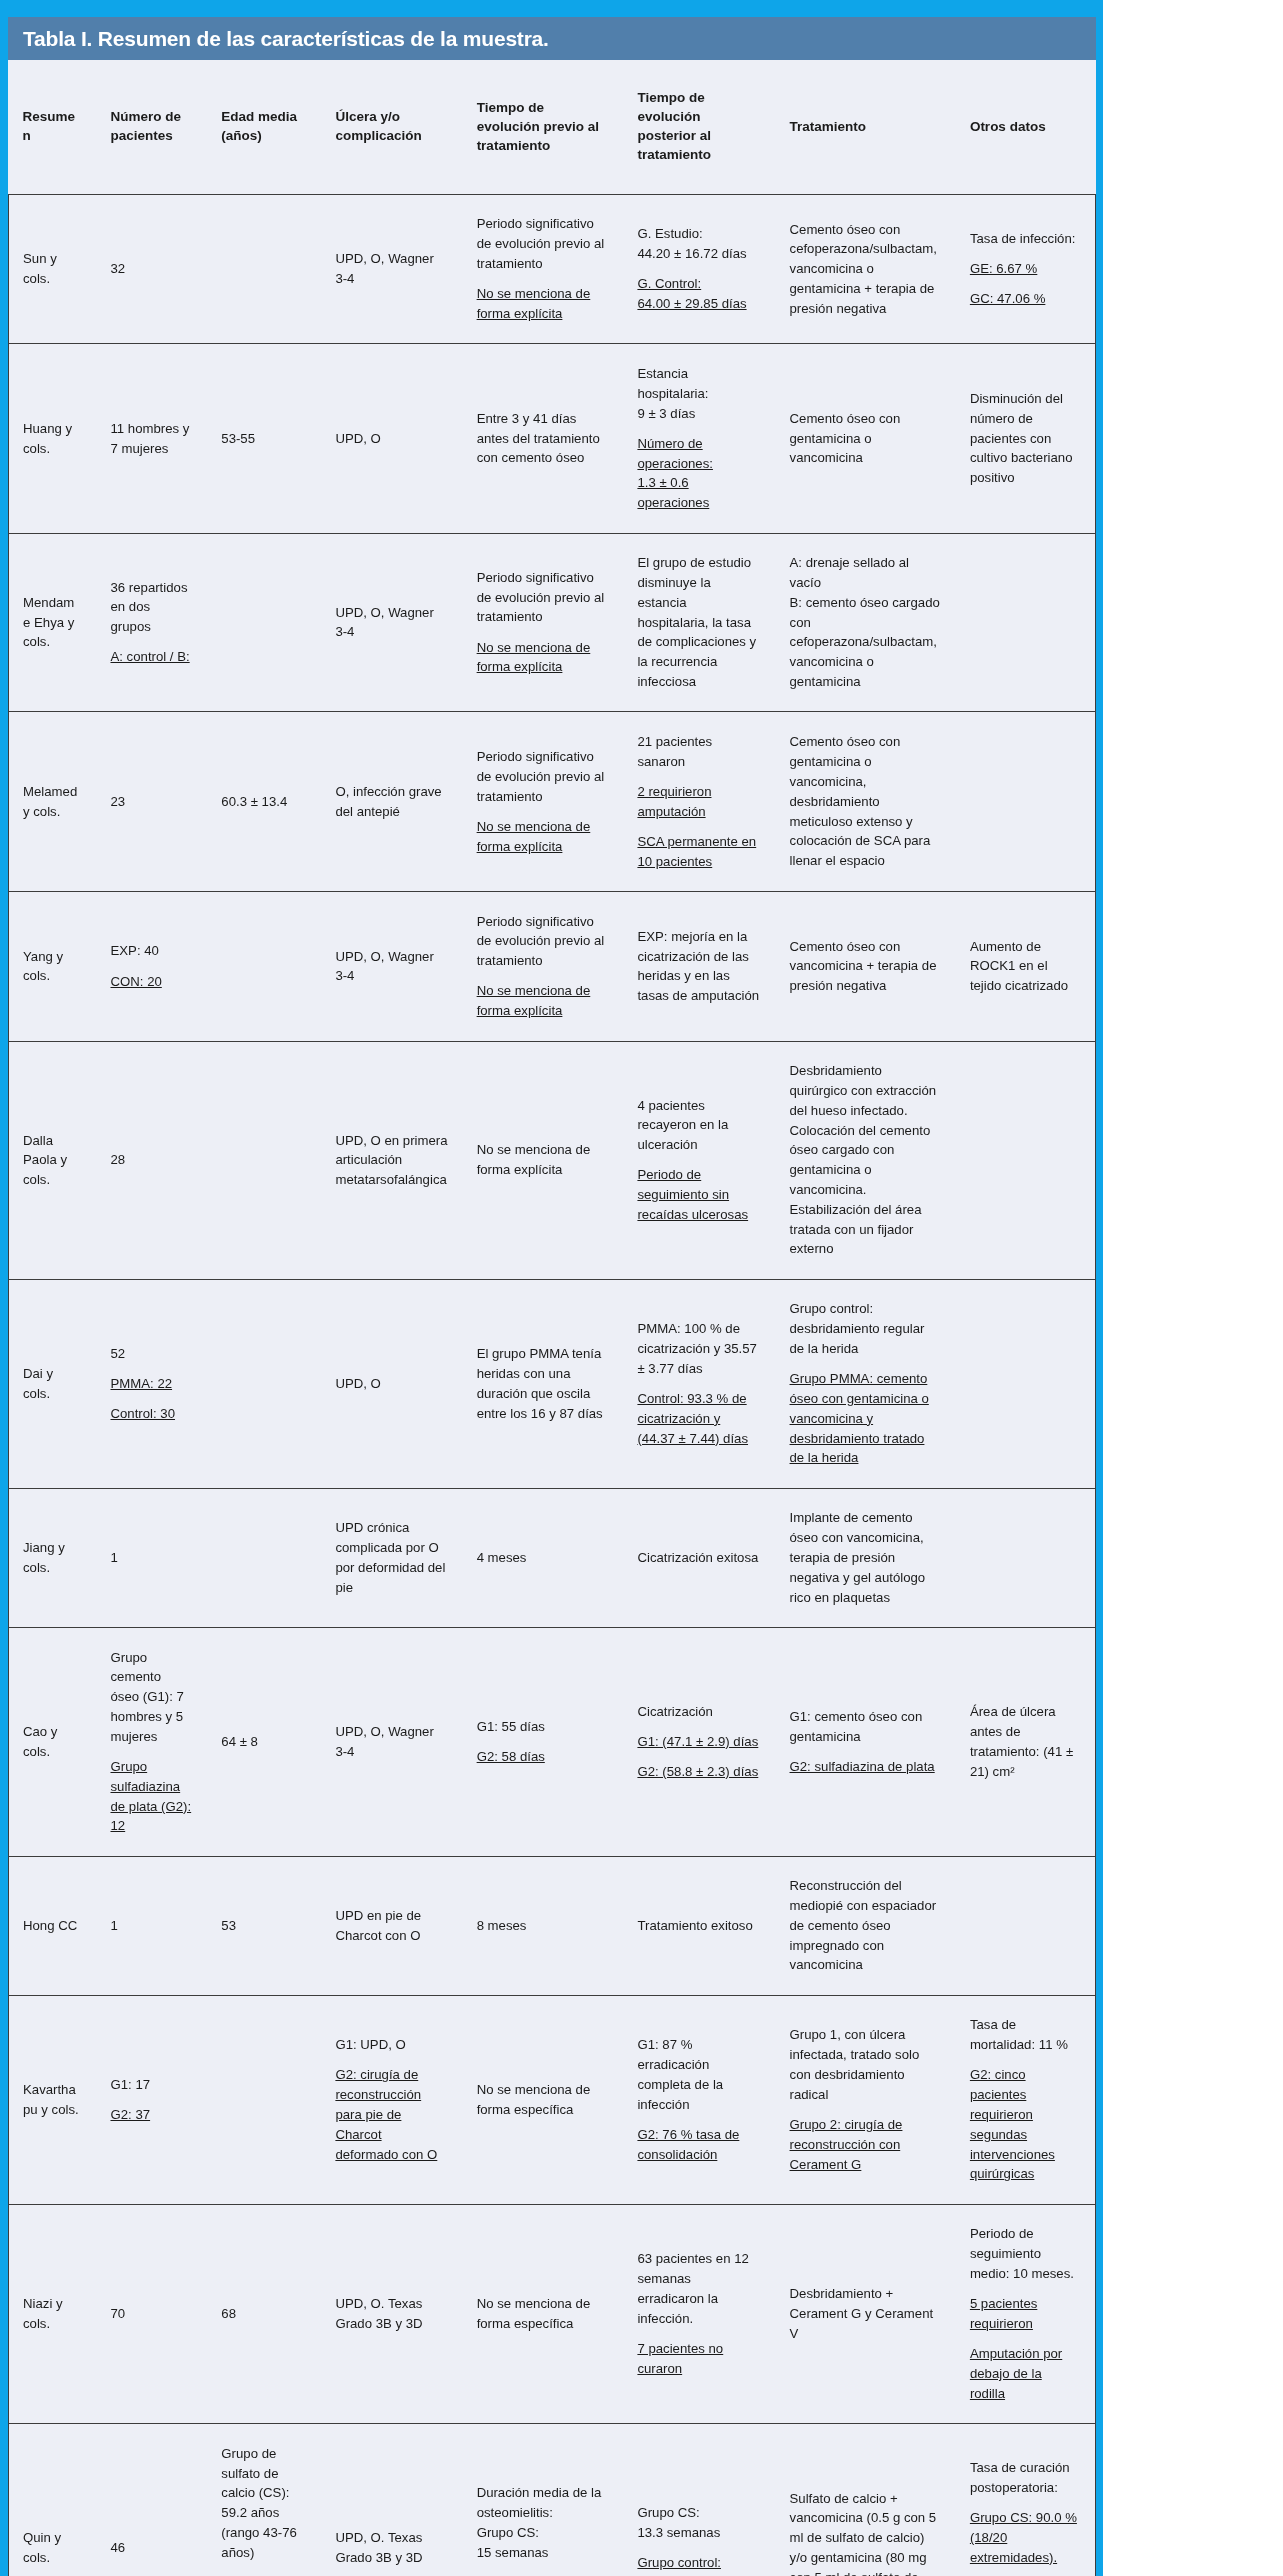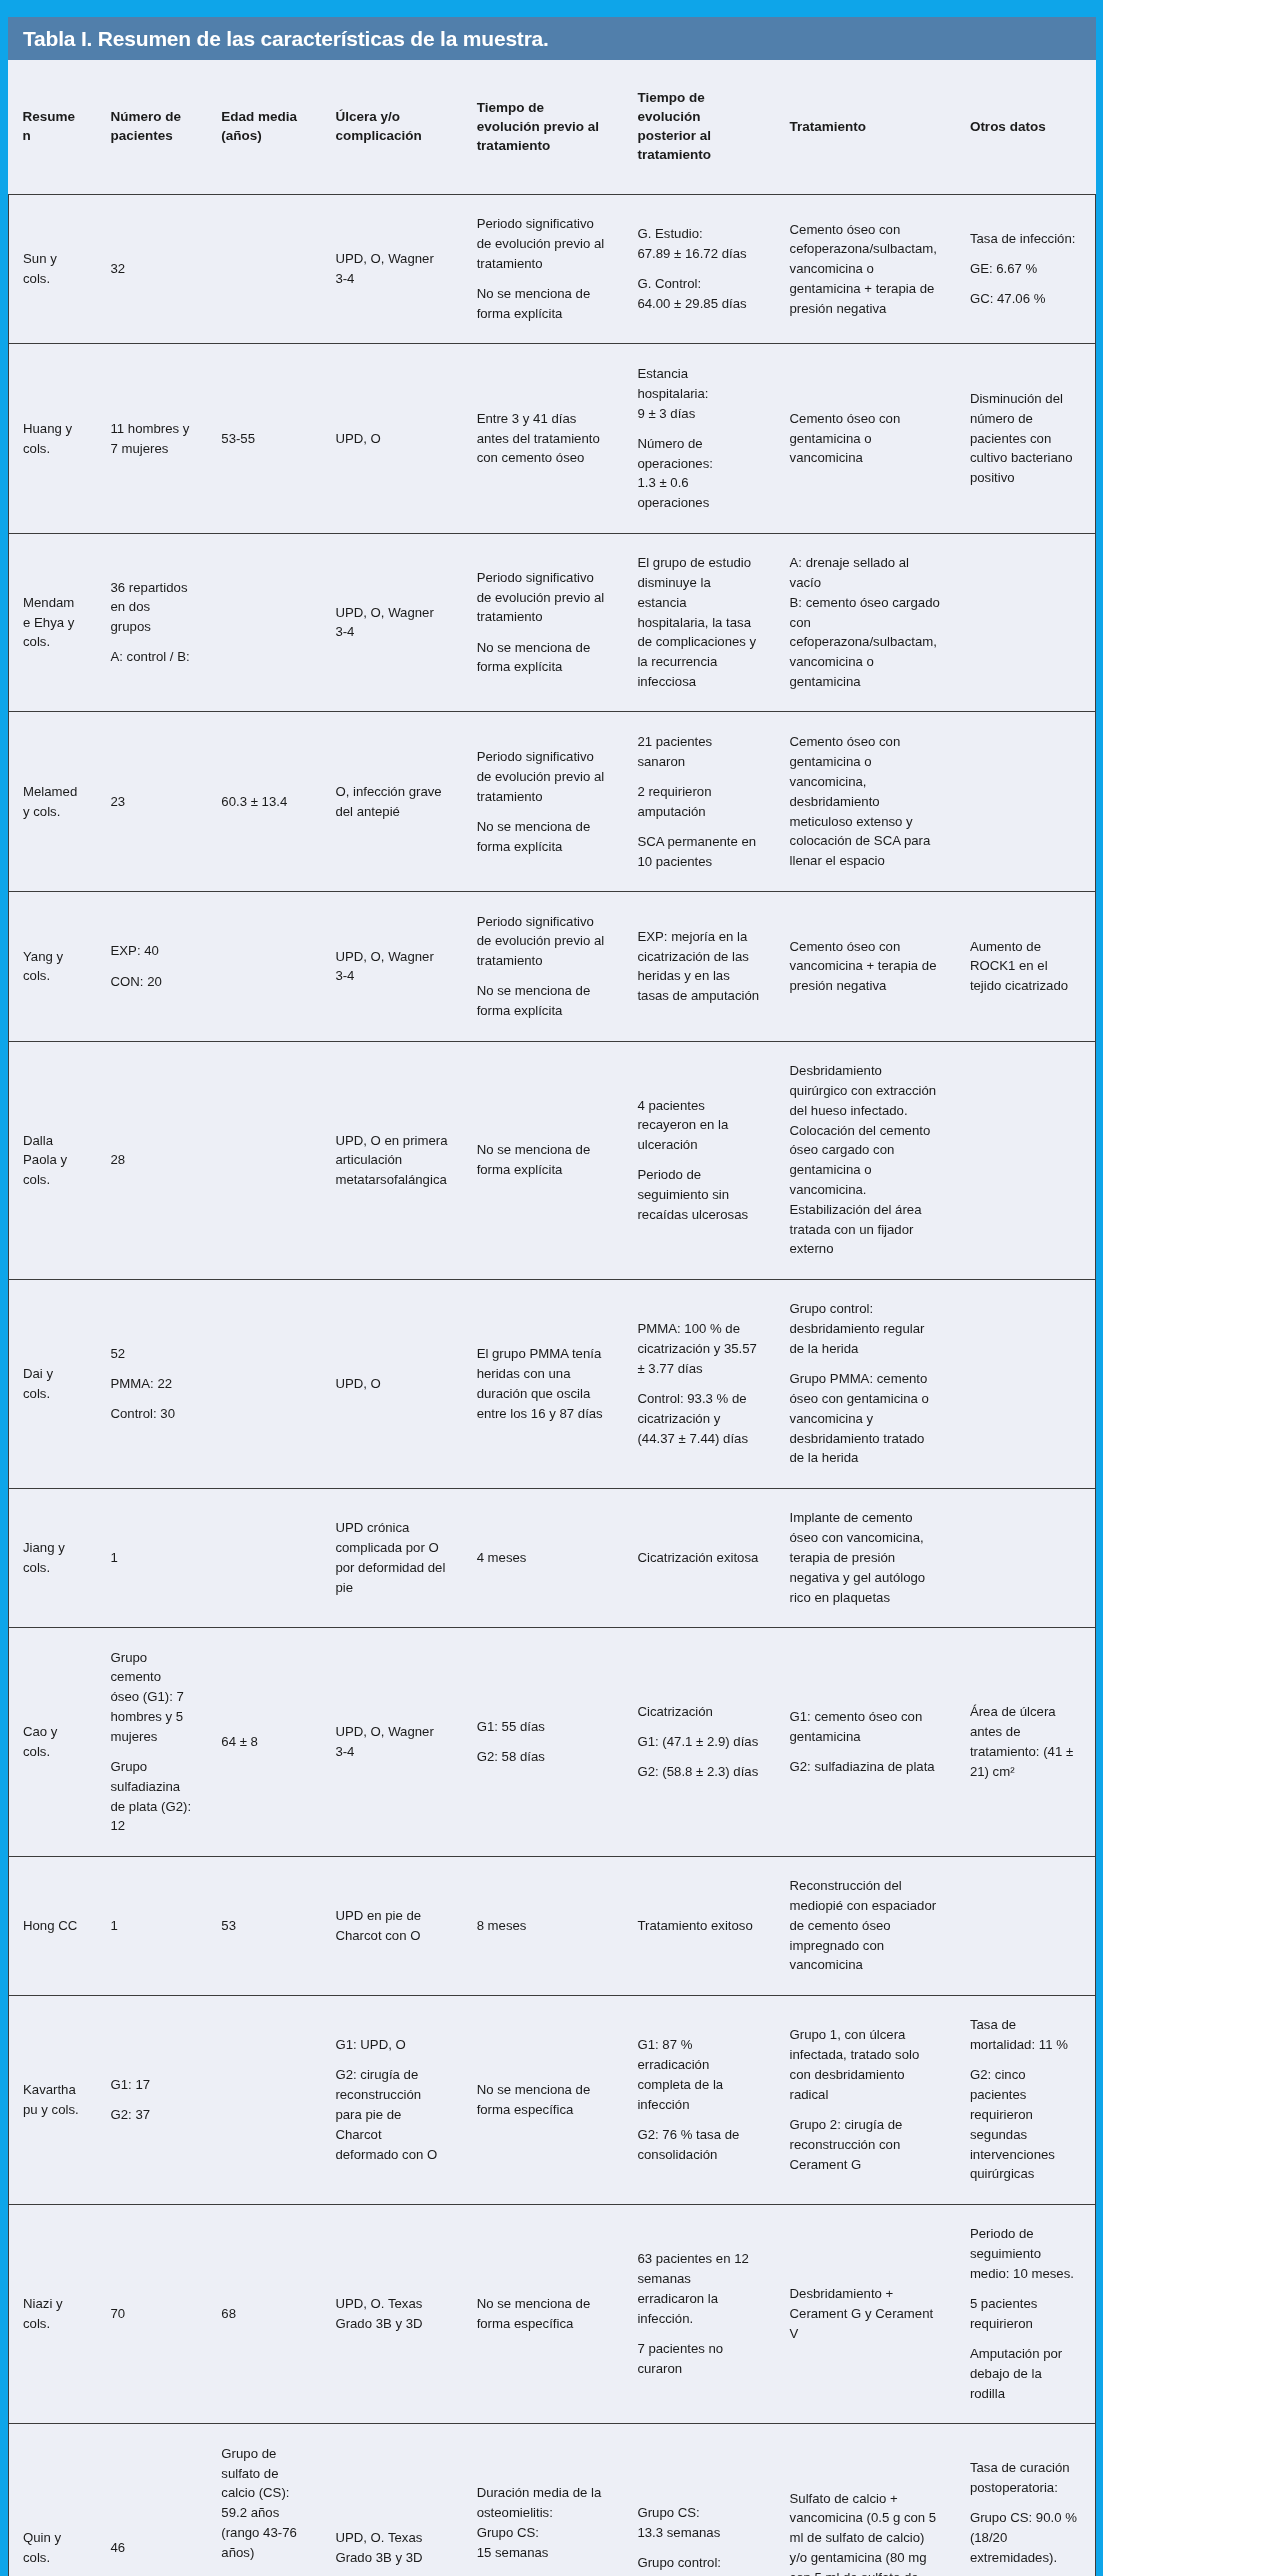--- a/index.html
+++ b/index.html
@@ -56,20 +56,21 @@
   table.summary tbody {
     border-left: 1.2px solid #3c3c3c;
     border-right: 1.2px solid #3c3c3c;
   }
   td p {
     margin: 0;
     white-space: pre-line;
   }
   td p + p {
     margin-top: 10.4px;
+    text-decoration: underline;
   }
   .footnote {
     margin: 17.3px 0 0 1.2px;
     font-size: 13.2px;
     color: #111111;
   }
 </style>
 </head>
 <body>
 
@@ -113,21 +114,21 @@
           <td></td>
           <td>
             <p>UPD, O, Wagner 3-4</p>
           </td>
           <td>
             <p>Periodo significativo de evolución previo al tratamiento</p>
             <p>No se menciona de forma explícita</p>
           </td>
           <td>
             <p>G. Estudio:
-67.89 ± 16.72 días</p>
+44.20 ± 16.72 días</p>
             <p>G. Control:
 64.00 ± 29.85 días</p>
           </td>
           <td>
             <p>Cemento óseo con cefoperazona/sulbactam, vancomicina o gentamicina + terapia de presión negativa</p>
           </td>
           <td>
             <p>Tasa de infección:</p>
             <p>GE: 6.67 %</p>
             <p>GC: 47.06 %</p>

